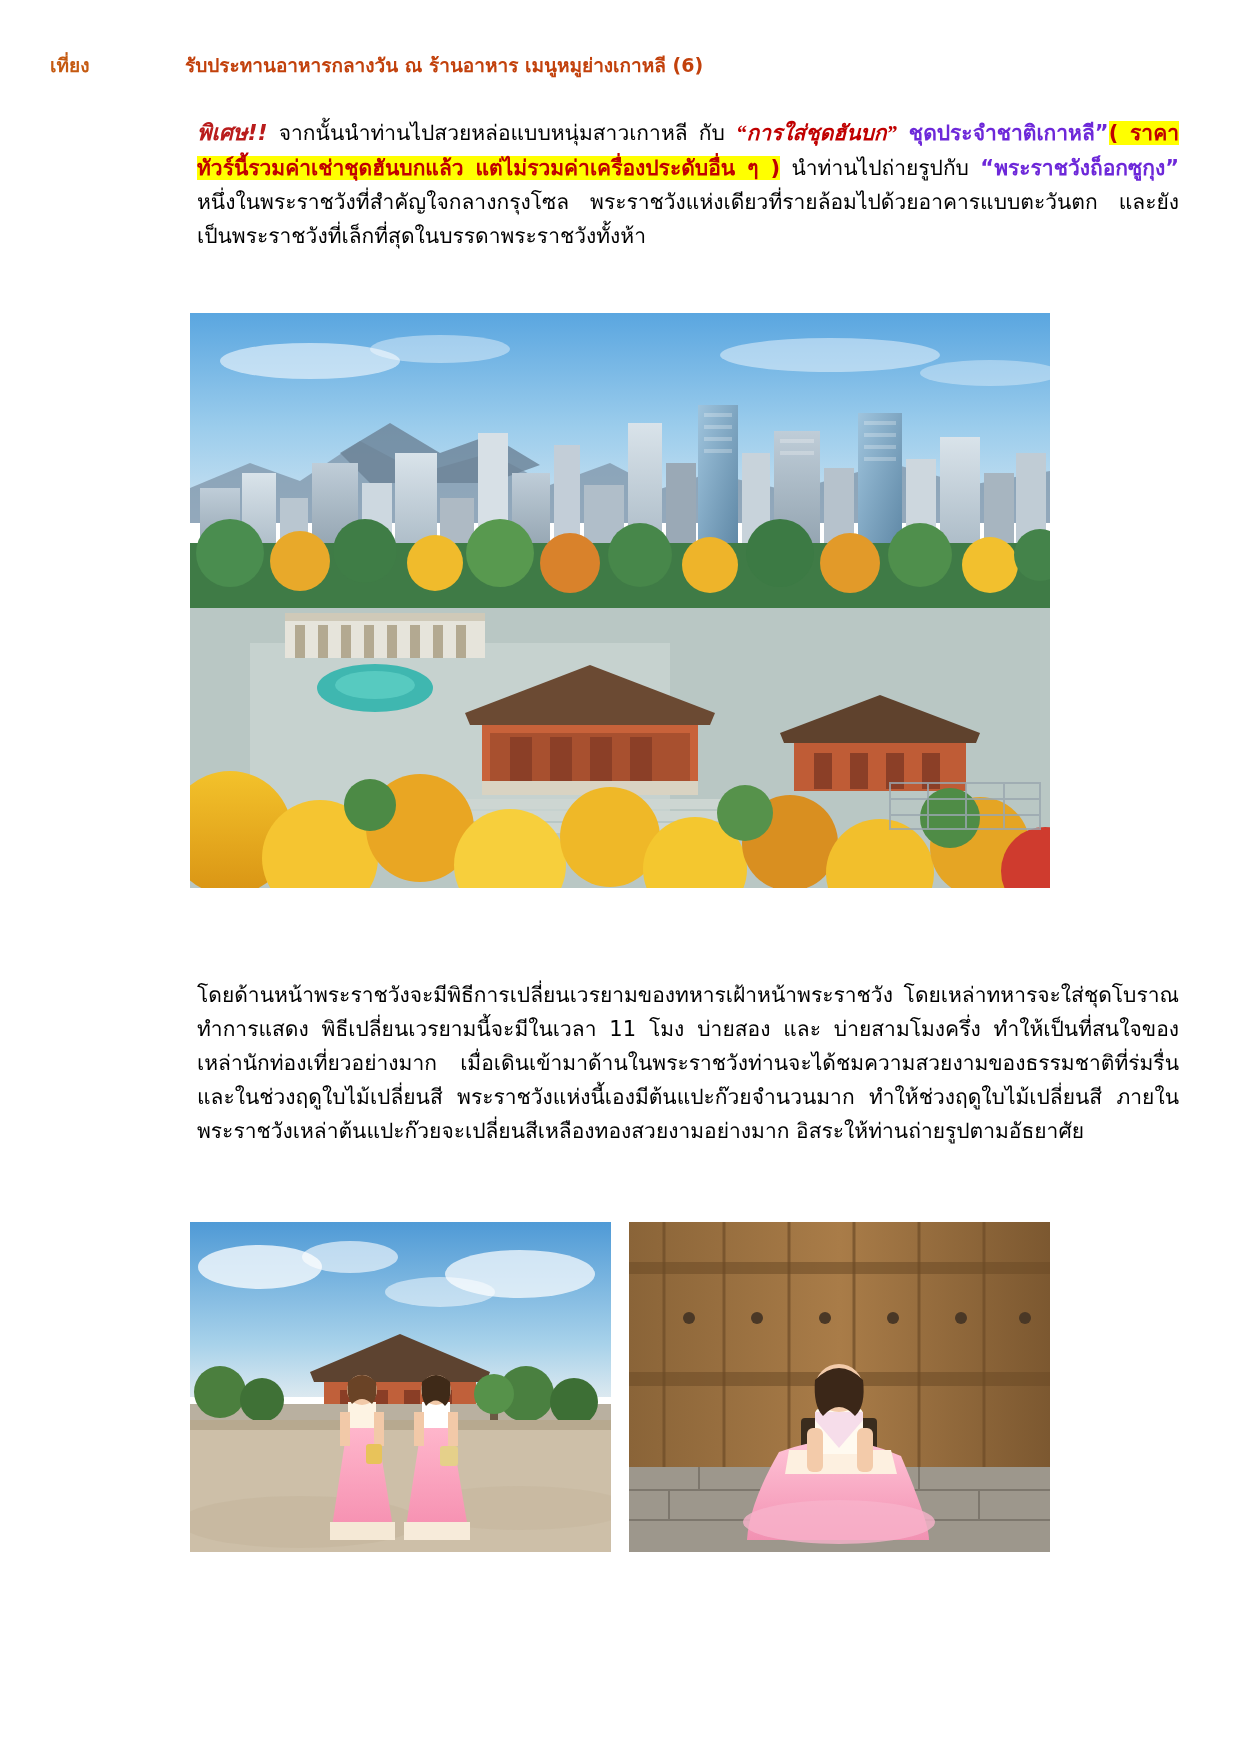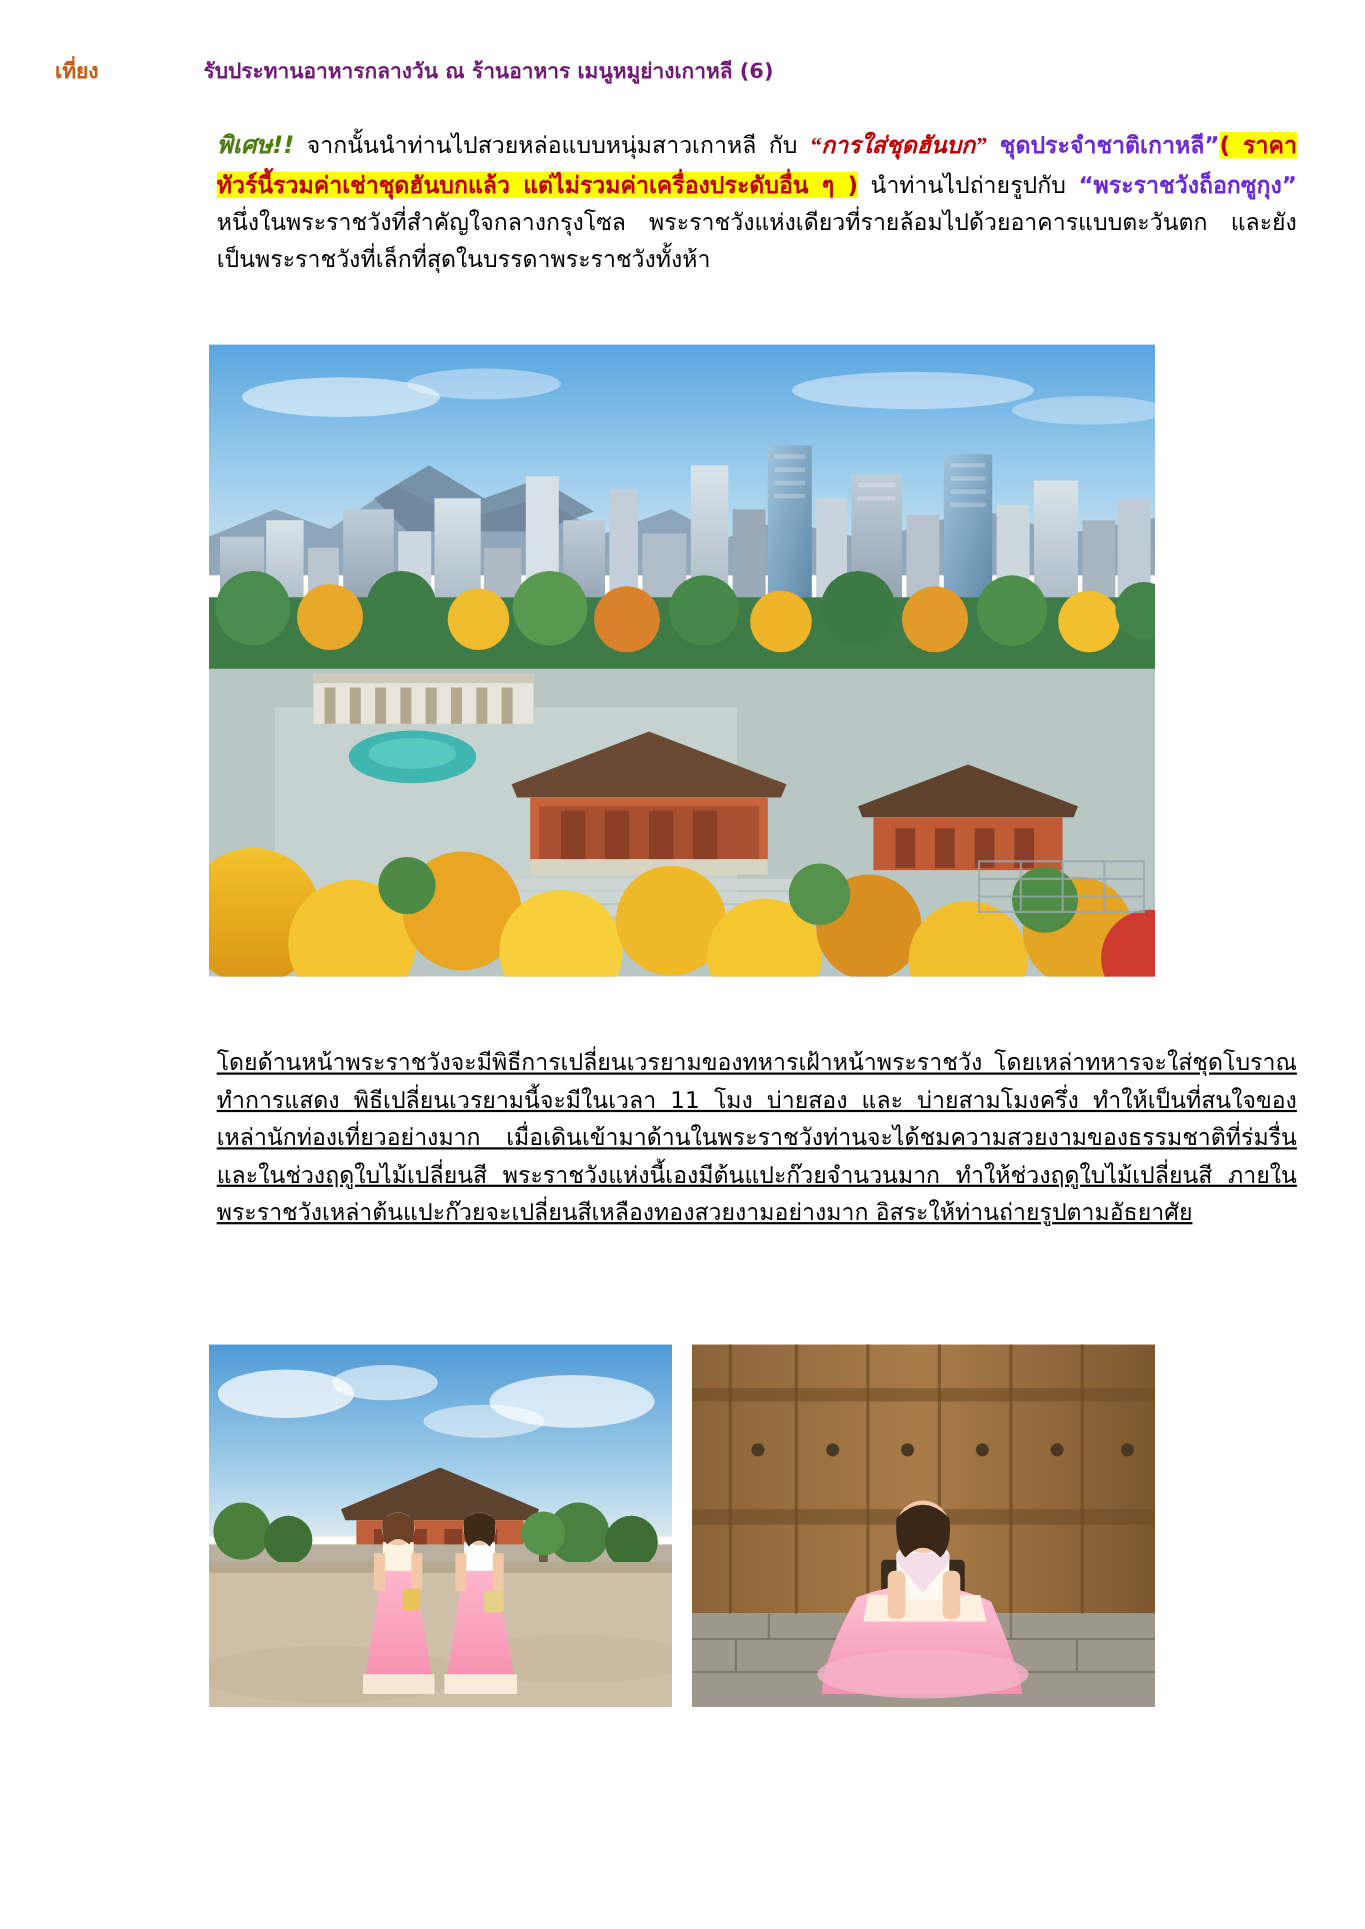--- a/index.html
+++ b/index.html
@@ -34,21 +34,21 @@
   }
   .meal-time {
     color: #c55a11;
     font-weight: bold;
     font-size: 19px;
     width: 135px;
     flex: 0 0 135px;
     line-height: 1.4;
   }
   .meal-desc {
-    color: #701a75;
+    color: #c2410c;
     font-weight: bold;
     font-size: 19px;
     line-height: 1.4;
   }
 
   
   .para {
     position: absolute;
     left: 197px;
     right: 62px;
@@ -56,21 +56,21 @@
     line-height: 1.62;
     text-align: justify;
     text-justify: inter-word;
     color: #000000;
   }
   #para-special { top: 115px; }
 
   .bold-italic-red {
     font-weight: bold;
     font-style: italic;
-    color: #4d7c0f;
+    color: #b91c1c;
     font-size: 22px;
   }
   .italic-red {
     font-style: italic;
     font-weight: bold;
     color: #c00000;
     font-family: Liberation Serif, serif;
   }
   .bold-red {
     font-weight: bold;
@@ -88,22 +88,21 @@
     top: 313px;
     left: 190px;
     width: 860px;
     height: 575px;
     overflow: hidden;
     border: 0;
   }
   .img-main svg { display: block; }
 
   #para-body {
-    top: 949px;
-    text-decoration: underline;
+    top: 978px;
   }
 
   .img-row {
     position: absolute;
     top: 1222px;
     left: 190px;
     width: 860px;
     height: 330px;
     display: flex;
     gap: 18px;

